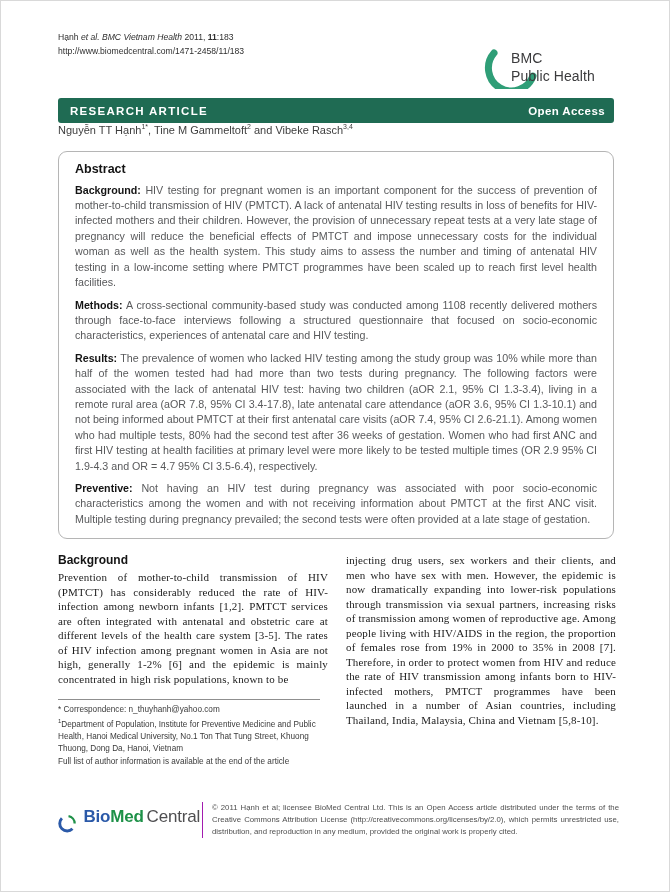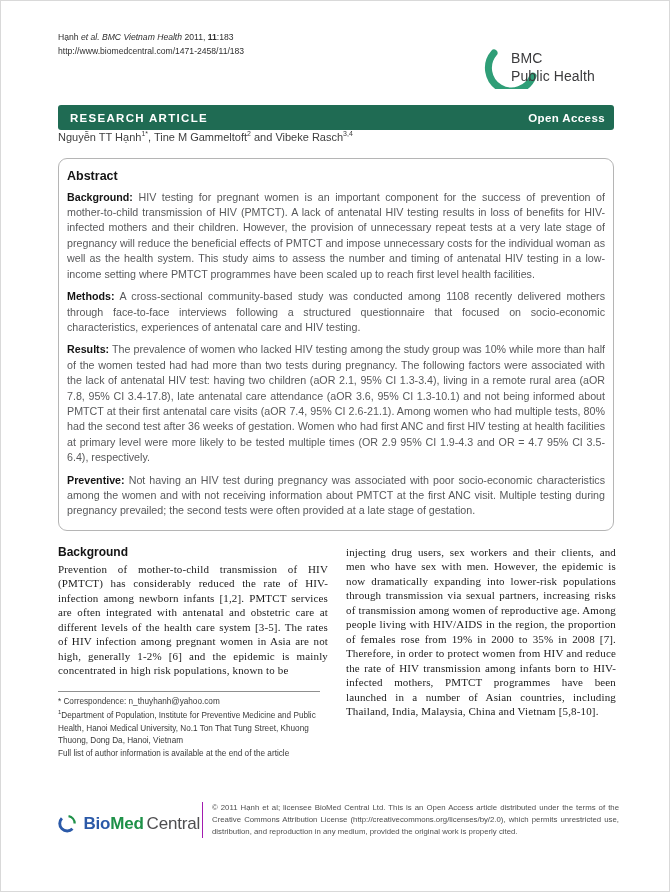--- a/index.html
+++ b/index.html
@@ -15,54 +15,54 @@
   .citation { font-size:8.6px; color:#2f2f2f; line-height:1.6; padding-top:4px; }
   .cit-url { color:#2f2f2f; text-decoration:none; }
   .bmc-logo { position:relative; width:130px; height:62px; margin-top:2px; flex:none; }
   .bmc-logo svg { position:absolute; left:0; top:0; }
   .bmc-logo-text { position:absolute; left:27px; top:20px; font-size:14px; color:#3b3b3d; line-height:1.3; letter-spacing:0.1px; }
   
   .banner {
     height:25px; background:#1f6b53; border-radius:3px;
     display:flex; justify-content:space-between; align-items:center;
     color:#fff; font-weight:bold; font-size:11.5px;
-    padding:0 9px 0 12px; margin-top:8px;
+    padding:0 9px 0 12px; margin-top:1px;
   }
   .banner .type { letter-spacing:1.3px; }
   .banner .access { letter-spacing:0.4px; }
   
   h1 {
     font-size:24px; font-weight:400; color:#1c1c1c; letter-spacing:-0.2px;
     line-height:1.22; max-width:548px; margin:15px 0 11px;
   }
   .authors { font-size:11px; color:#3e3e3e; margin-bottom:15px; }
   .authors sup { font-size:7px; }
   
-  .abstract-box { border:1px solid #b5b5b5; border-radius:9px; padding:10px 8px 11px; }
+  .abstract-box { border:1px solid #b5b5b5; border-radius:9px; padding:10px 16px 11px; }
   .abs-heading { font-weight:bold; font-size:12.5px; color:#141414; margin-bottom:7px; }
   .abs-sec { font-size:10.7px; line-height:1.44; text-align:justify; color:#58595b; margin-bottom:7px; }
   .abs-sec:last-child { margin-bottom:0; }
   .abs-sec b { color:#141414; }
   
   .columns { display:flex; gap:18px; margin-top:14px; }
   .col { width:270px; flex:none; }
   .col h2 { font-size:12px; font-weight:bold; color:#141414; margin:0 0 3px; }
   .col p {
     font-family:"Liberation Serif", serif; font-size:11px; line-height:1.32;
     text-align:justify; color:#1b1b1b; letter-spacing:0.15px;
   }
   .footnote {
     margin-top:13px; border-top:1px solid #8f8f8f; padding-top:4px;
     font-size:8.2px; color:#3a3a3a; line-height:1.52; max-width:262px;
   }
   .footnote sup { font-size:6px; }
   .footnote a { color:#3a3a3a; text-decoration:none; }
   
   .footer { position:absolute; left:57px; right:50px; top:801px; display:flex; align-items:flex-start; }
-  .bmcc-logo { display:flex; align-items:center; gap:7px; width:142px; flex:none; padding-top:5px; }
+  .bmcc-logo { display:flex; align-items:flex-start; gap:7px; width:142px; flex:none; padding-top:5px; }
   .bmcc-words { font-size:17px; letter-spacing:-0.2px; white-space:nowrap; }
   .bmcc-words .bio { color:#2b59a8; font-weight:bold; }
   .bmcc-words .med { color:#1e9148; font-weight:bold; }
   .bmcc-words .central { color:#4e4e50; font-weight:normal; margin-left:3px; }
   .copyright {
     border-left:1px solid #a21caf; padding-left:9px; margin-left:2px;
     font-size:7.8px; color:#4f4f4f; line-height:1.55; text-align:justify;
   }
 </style>
 </head>

